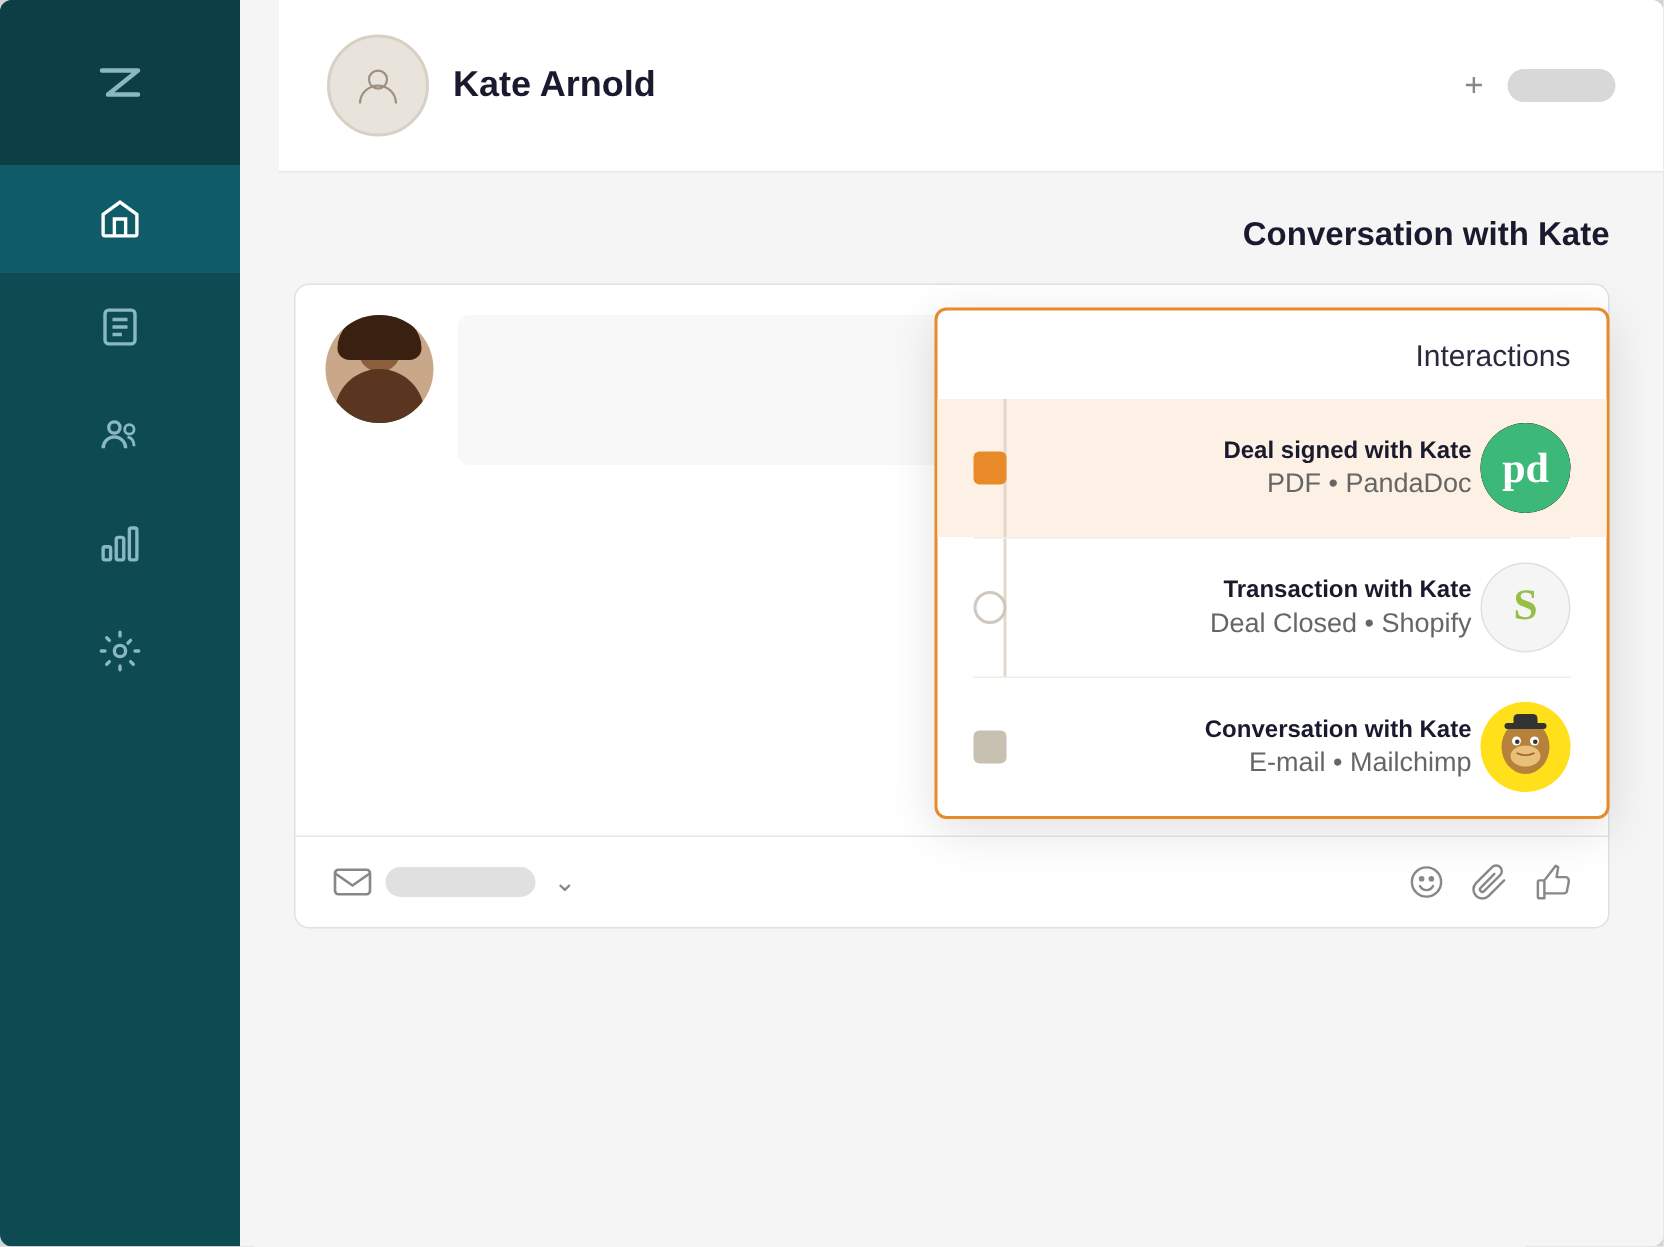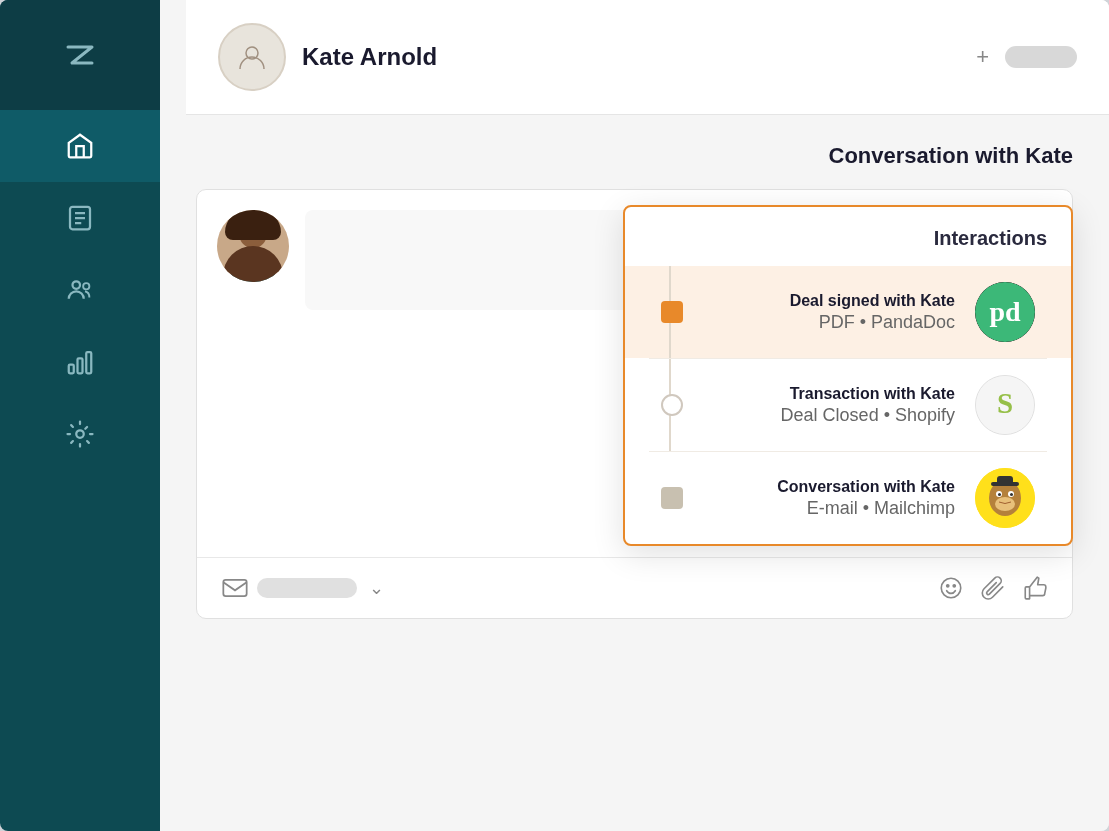--- a/index.html
+++ b/index.html
@@ -266,29 +266,29 @@
       width: 450px;
       background: #ffffff;
       border: 2px solid #e8892a;
       border-radius: 8px;
       box-shadow: 0 8px 32px rgba(0,0,0,0.12);
       z-index: 10;
     }
     .interactions-header {
       padding: 20px 24px 16px;
       font-size: 20px;
-      font-weight: 700;
+      font-weight: 400;
       color: #2a2a3e;
       border-radius: 11px;
     }
     .interaction-item {
       display: flex;
       align-items: center;
-      padding: 16px 36px;
-      gap: 20px;
+      padding: 16px 24px;
+      gap: 6px;
       position: relative;
     }
     .interaction-item.highlighted {
       background: #fdf0e4;
     }
     .timeline-line {
       position: absolute;
       left: 44px;
       top: 0;
       bottom: 0;

